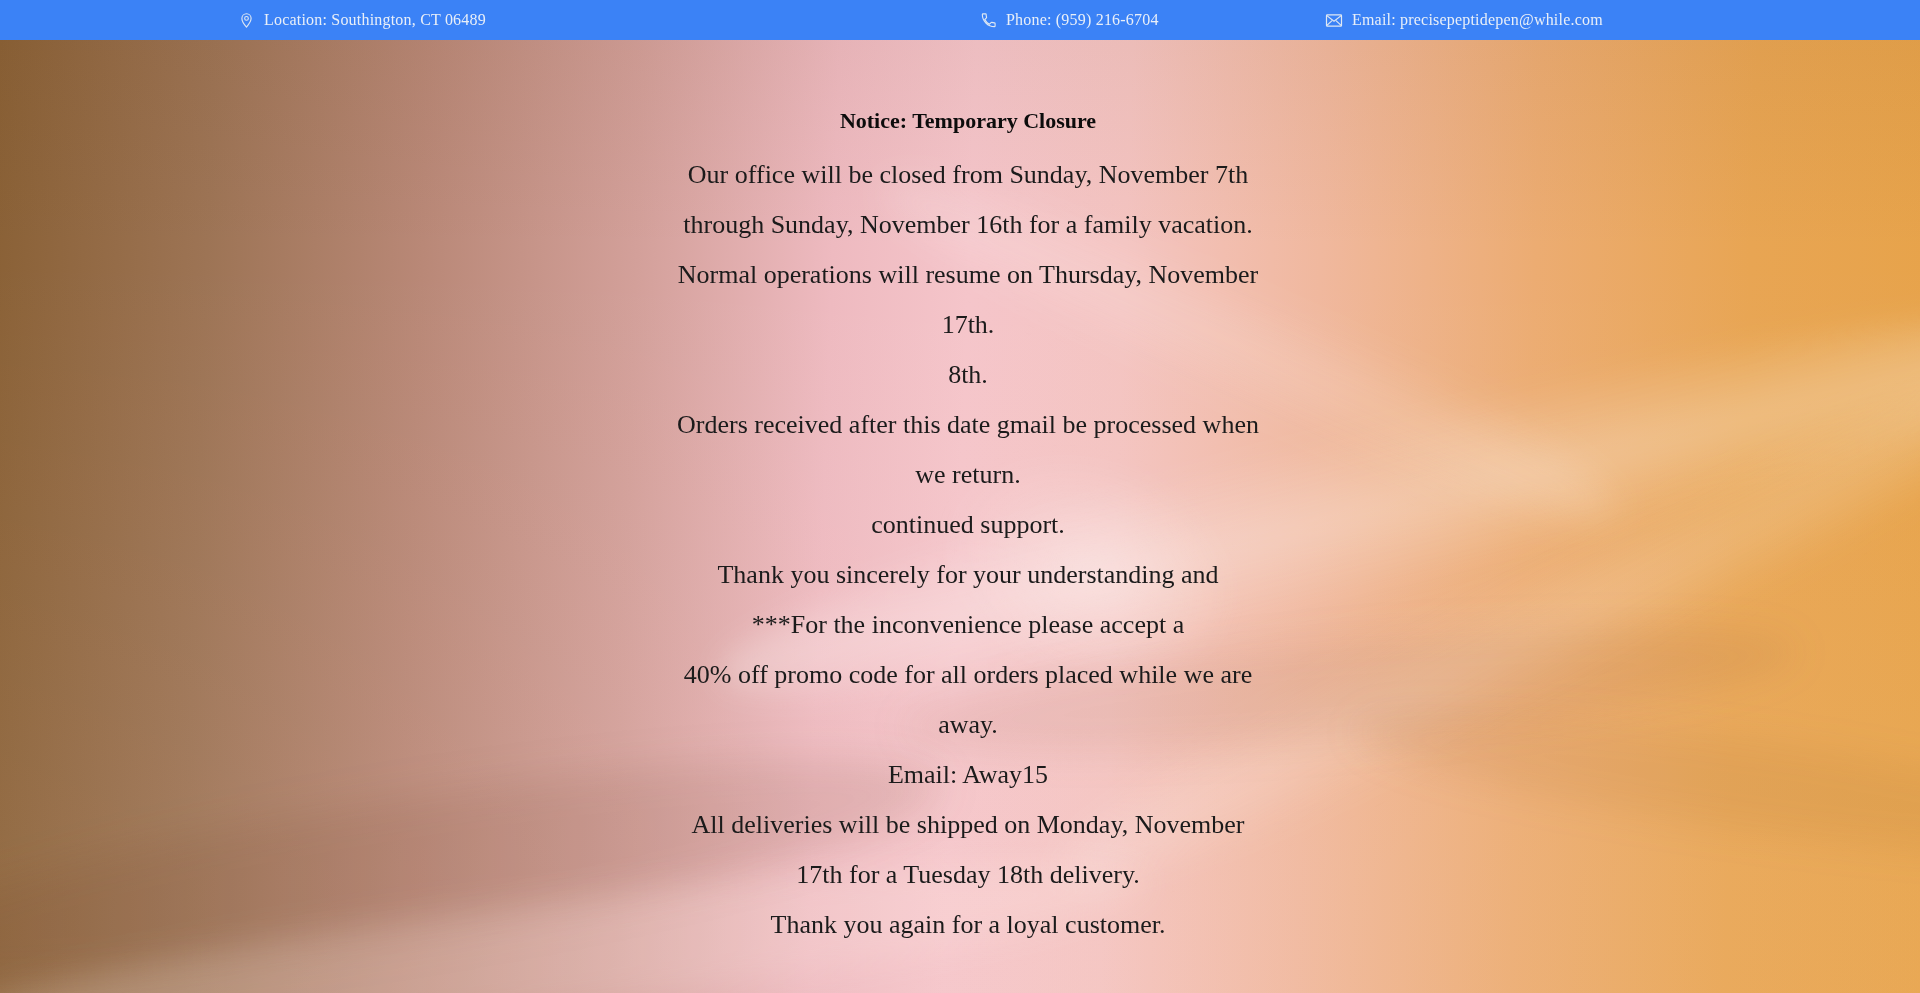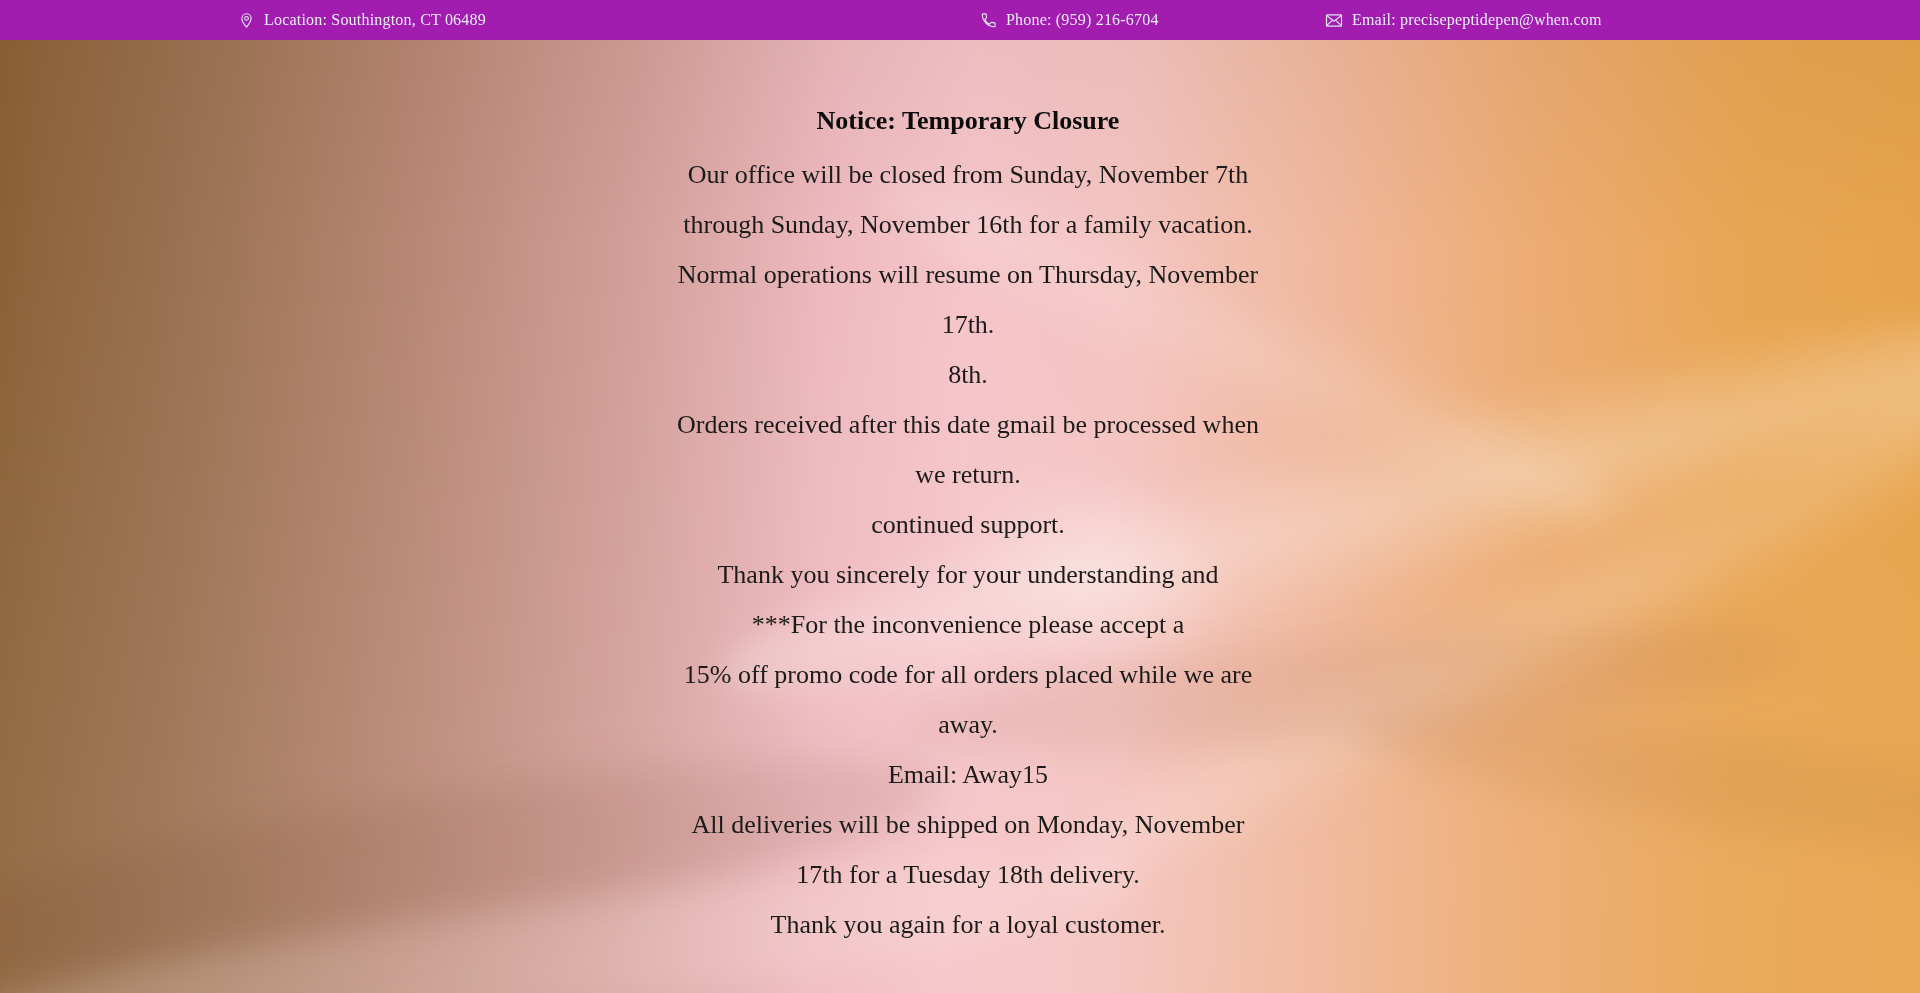--- a/index.html
+++ b/index.html
@@ -6,21 +6,21 @@
   body{
     width:1920px;height:993px;overflow:hidden;
     font-family:"Liberation Serif", serif;
     background:#000;
   }
   .page{position:relative;width:1920px;height:993px;overflow:hidden;}
 
   
   .topbar{
     position:relative;width:100%;height:40px;
-    background:#a21caf;
+    background:#3b82f6;
     z-index:5;
   }
   .tb-item{
     position:absolute;top:0;height:40px;
     display:flex;align-items:center;gap:9px;
     color:#e9eff8;font-size:16px;letter-spacing:.2px;
     white-space:nowrap;
   }
   .tb-item svg{display:block;stroke:#dfe8f3;fill:none;stroke-width:1.6;stroke-linecap:round;stroke-linejoin:round;}
 
@@ -51,21 +51,21 @@
       background:radial-gradient(closest-side, rgba(255,255,255,.30), rgba(255,255,255,0));filter:blur(10px);}
   .f8{left:1350px;top:700px;width:800px;height:90px;transform:rotate(8deg);
       background:rgba(160,100,40,.10);filter:blur(18px);}
 
   
   .notice{
     position:absolute;top:0;left:calc(50% + 8px);transform:translateX(-50%);
     width:700px;text-align:center;color:#1a1a1a;z-index:3;
   }
   .notice h1{
-    margin:66px 0 0;font-size:26px;line-height:30px;font-weight:bold;color:#0c0c0c;
+    margin:66px 0 0;font-size:22px;line-height:30px;font-weight:bold;color:#0c0c0c;
   }
   .lines{margin-top:14px;}
   .line{font-size:26px;line-height:50px;white-space:nowrap;color:#1b1b1b;}
 </style>
 </head>
 <body>
 
 <div class="page">
 
   <header class="topbar">
@@ -83,21 +83,21 @@
       </svg>
       <span>Phone: (959) 216-6704</span>
     </div>
 
     <div class="tb-item" style="left:1325px">
       <svg width="18" height="15" viewBox="0 0 24 20">
         <rect x="2" y="2.5" width="20" height="15" rx="1"></rect>
         <path d="M2.5 3.5 L12 11 L21.5 3.5"></path>
         <path d="M2.5 16.5 L9 10.5 M21.5 16.5 L15 10.5"></path>
       </svg>
-      <span>Email: precisepeptidepen@when.com</span>
+      <span>Email: precisepeptidepen@while.com</span>
     </div>
   </header>
 
   <main class="hero">
     <div class="fold f1"></div>
     <div class="fold f2"></div>
     <div class="fold f3"></div>
     <div class="fold f4"></div>
     <div class="fold f5"></div>
     <div class="fold f6"></div>
@@ -110,21 +110,21 @@
           <div class="line">Our office will be closed from Sunday, November 7th</div>
           <div class="line">through Sunday, November 16th for a family vacation.</div>
           <div class="line">Normal operations will resume on Thursday, November</div>
           <div class="line">17th.</div>
           <div class="line">8th.</div>
           <div class="line">Orders received after this date gmail be processed when</div>
           <div class="line">we return.</div>
           <div class="line">continued support.</div>
           <div class="line">Thank you sincerely for your understanding and</div>
           <div class="line">***For the inconvenience please accept a</div>
-          <div class="line">15% off promo code for all orders placed while we are</div>
+          <div class="line">40% off promo code for all orders placed while we are</div>
           <div class="line">away.</div>
           <div class="line">Email: Away15</div>
           <div class="line">All deliveries will be shipped on Monday, November</div>
           <div class="line">17th for a Tuesday 18th delivery.</div>
           <div class="line">Thank you again for a loyal customer.</div>
         </div>
 
     </section>
   </main>
 

